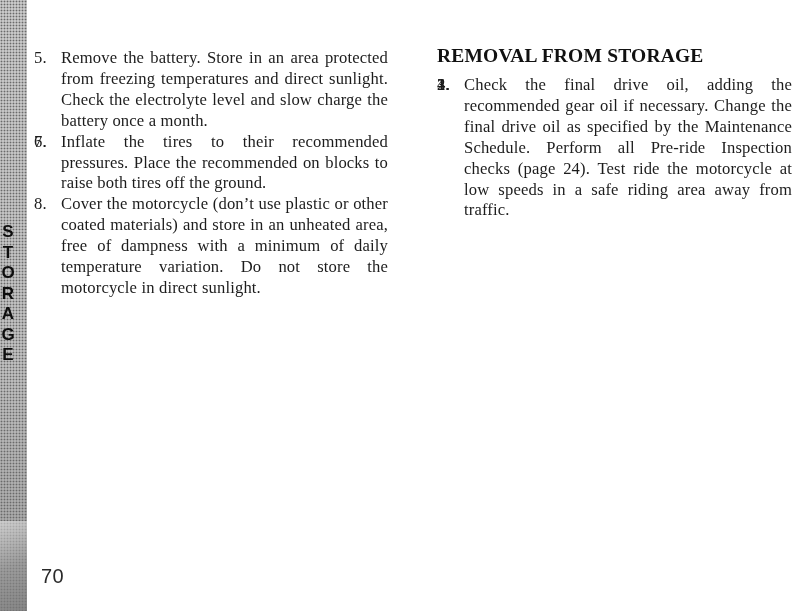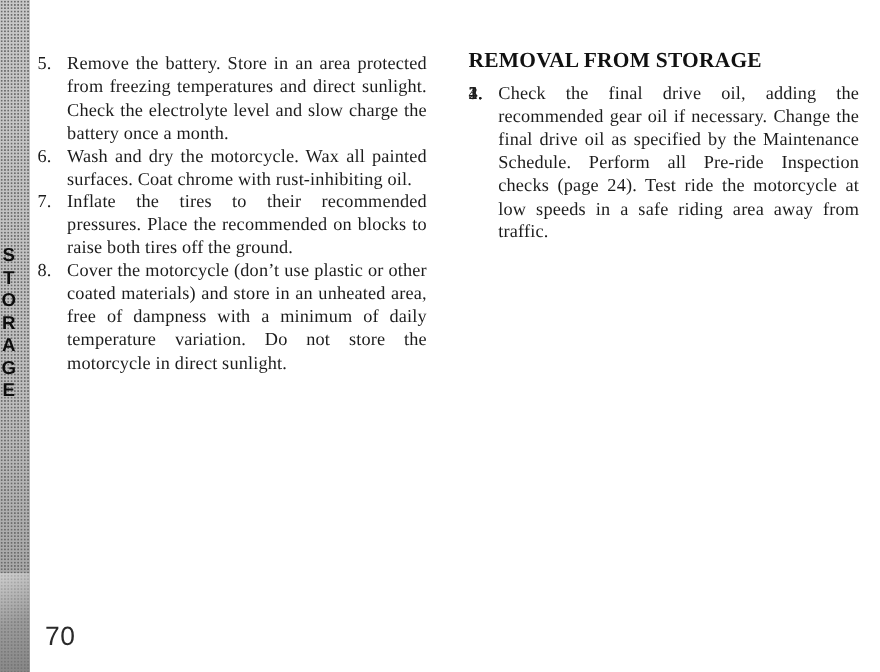--- a/index.html
+++ b/index.html
@@ -54,21 +54,21 @@
     .column {
       position: absolute;
       top: 0;
     }
     .col-left {
       left: 34px;
       width: 354px;
       top: 48px;
     }
     .col-right {
-      left: 426px;
+      left: 437px;
       width: 355px;
       top: 44px;
     }
     .heading {
       font-family: "Liberation Serif", "DejaVu Serif", serif;
       font-weight: bold;
       font-size: 19.5px;
       letter-spacing: 0.2px;
       margin: 0 0 7px 0;
       line-height: 24px;
@@ -92,21 +92,21 @@
     ol.steps li .num {
       position: absolute;
       left: 0;
       top: 0;
     }
     .page-number {
       position: absolute;
       left: 41px;
       top: 565px;
       font-family: "Liberation Sans", "DejaVu Sans", sans-serif;
-      font-size: 24px;
+      font-size: 20px;
       color: #2a2a2a;
       letter-spacing: 0.5px;
     }
   </style>
 </head>
 <body>
 
 <div class="edge-tab">
   <div class="shade"></div>
   <div class="tab-label">
@@ -121,21 +121,20 @@
 </div>
 
 <div class="column col-left">
   <ol class="steps">
     <li>
       <span class="num">5.</span>
       <span>Remove the battery. Store in an area protected from freezing temperatures and direct sunlight. Check the electrolyte level and slow charge the battery once a month.</span>
     </li>
     <li>
       <span class="num">6.</span>
-      <span>Wash and dry the motorcycle. Wax all painted surfaces. Coat chrome with rust-inhibiting oil.</span>
     </li>
     <li>
       <span class="num">7.</span>
       <span>Inflate the tires to their recommended pressures. Place the recommended on blocks to raise both tires off the ground.</span>
     </li>
     <li>
       <span class="num">8.</span>
       <span>Cover the motorcycle (don’t use plastic or other coated materials) and store in an unheated area, free of dampness with a minimum of daily temperature variation. Do not store the motorcycle in direct sunlight.</span>
     </li>
   </ol>

